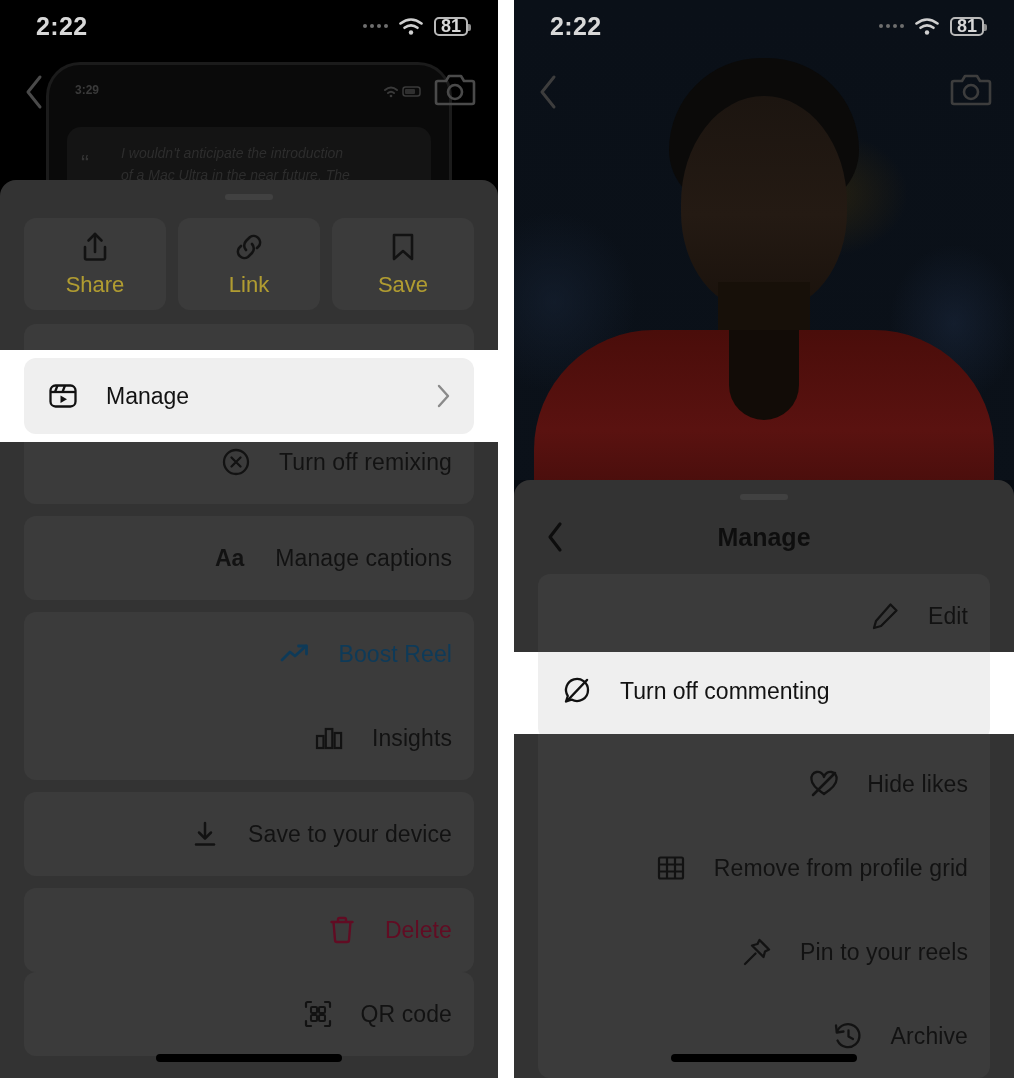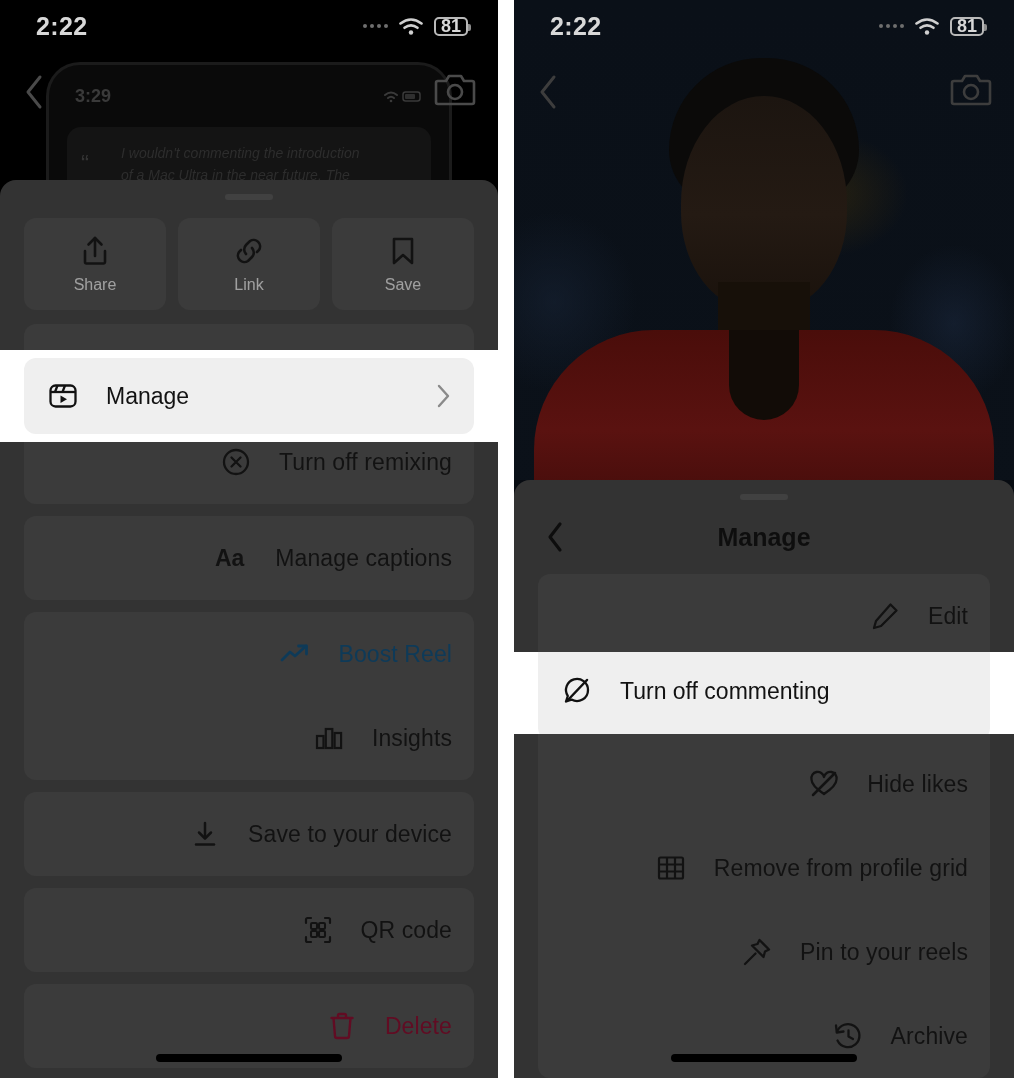--- a/index.html
+++ b/index.html
@@ -54,22 +54,22 @@
     width: 70px; height: 90px; border-radius: 0 0 40px 40px; background: #120c07;
   }
 
   .photo-nested {
     position: absolute; left: 46px; top: 62px; right: 46px; bottom: 0;
     border-radius: 34px 34px 0 0; background: #0a0a0a;
     border: 3px solid #1b1b1b; border-bottom: none; overflow: hidden;
   }
   .nested-statusbar {
     position: absolute; left: 0; right: 0; top: 18px; height: 26px;
-    display: flex; align-items: center; justify-content: space-between;
-    padding: 0 26px; color: #3a3a3a; font-size: 18px; font-weight: 600;
+    display: flex; justify-content: space-between;
+    padding: 0 26px; color: #3a3a3a; font-size: 12px; font-weight: 600;
   }
   .nested-card {
     position: absolute; left: 18px; right: 18px; top: 62px; bottom: 0;
     background: #141414; border-radius: 14px 14px 0 0;
     padding: 16px 14px 0 14px; color: #2d2d2d;
     font-size: 14px; font-style: italic; line-height: 1.55;
   }
   .nested-quote { position: absolute; left: 14px; top: 18px; font-size: 24px; color: #343434; font-style: normal; }
   .nested-lines { margin-left: 40px; }
 
@@ -109,21 +109,21 @@
     width: 48px; height: 6px; border-radius: 3px; background: #5e5e5e;
     margin: 14px auto 0 auto;
   }
 
   
   .quick-row { display: flex; gap: 12px; padding: 18px 24px 14px 24px; }
   .quick-btn {
     flex: 1; height: 92px; border-radius: 12px; background: #555555;
     display: flex; flex-direction: column; align-items: center; justify-content: center; gap: 9px;
   }
-  .quick-btn .lbl { font-size: 16px; color: #e5e5e5; }
+  .quick-btn .lbl { font-size: 22px; color: #fde047; }
 
   
   .group { margin: 0 24px 12px 24px; background: #555555; border-radius: 12px; overflow: hidden; }
   .group.flush { margin-bottom: 0; }
   .row {
     display: flex; align-items: center; gap: 26px;
     height: 84px; padding: 0 22px; position: relative; justify-content: flex-end;
   }
   .row .ico { width: 34px; display: flex; align-items: center; justify-content: center; flex: 0 0 34px; }
   .row .txt { font-size: 23px; color: #1b1b1b; letter-spacing: .1px; }
@@ -184,21 +184,21 @@
               <path d="M5 10 q3-2.5 6 0" stroke="#3a3a3a" stroke-width="2" fill="none" stroke-linecap="round"></path>
               <circle cx="8" cy="13" r="1.3" fill="#3a3a3a"></circle>
               <rect x="20" y="4" width="17" height="9" rx="2.5" stroke="#3a3a3a" stroke-width="1.5" fill="none"></rect>
               <rect x="22" y="6" width="10" height="5" rx="1" fill="#2f2f2f"></rect>
             </svg>
           </span>
         </div>
         <div class="nested-card">
           <span class="nested-quote">“</span>
           <div class="nested-lines">
-            <div>I wouldn't commenting the introduction</div>
+            <div>I wouldn't anticipate the introduction</div>
             <div>of a Mac Ultra in the near future. The</div>
           </div>
         </div>
       </div>
     </div>
 
     <div class="statusbar">
       <span class="sb-time">2:22</span>
       <span class="sb-right">
         <span class="sb-dots">
@@ -335,48 +335,48 @@
             <svg width="28" height="30" viewBox="0 0 28 30" aria-hidden="true">
               <path d="M14 4 V19" stroke="#1b1b1b" stroke-width="2.5" stroke-linecap="round"></path>
               <path d="M8 13.5 L14 19.5 L20 13.5" stroke="#1b1b1b" stroke-width="2.5" fill="none" stroke-linecap="round" stroke-linejoin="round"></path>
               <path d="M5 25.5 H23" stroke="#1b1b1b" stroke-width="2.5" stroke-linecap="round"></path>
             </svg>
           </span>
           <span class="txt">Save to your device</span>
         </div>
       </div>
 
+      <div class="group flush">
+        <div class="row red">
+          <span class="ico">
+            <svg width="28" height="30" viewBox="0 0 28 30" aria-hidden="true">
+              <path d="M3.5 7 H24.5" stroke="#8b1233" stroke-width="2.4" stroke-linecap="round"></path>
+              <path d="M10 7 V4.5 A1.5 1.5 0 0 1 11.5 3 H16.5 A1.5 1.5 0 0 1 18 4.5 V7" stroke="#8b1233" stroke-width="2.4" fill="none"></path>
+              <path d="M5.5 7 L7 25 A2 2 0 0 0 9 27 H19 A2 2 0 0 0 21 25 L22.5 7" stroke="#8b1233" stroke-width="2.4" fill="none" stroke-linejoin="round"></path>
+            </svg>
+          </span>
+          <span class="txt">Delete</span>
+        </div>
+      </div>
+
       <div class="group">
         <div class="row">
           <span class="ico">
             <svg width="30" height="30" viewBox="0 0 30 30" aria-hidden="true">
               <path d="M8 3 H4.5 A1.5 1.5 0 0 0 3 4.5 V8" stroke="#1b1b1b" stroke-width="2.2" fill="none" stroke-linecap="round"></path>
               <path d="M22 3 H25.5 A1.5 1.5 0 0 1 27 4.5 V8" stroke="#1b1b1b" stroke-width="2.2" fill="none" stroke-linecap="round"></path>
               <path d="M8 27 H4.5 A1.5 1.5 0 0 1 3 25.5 V22" stroke="#1b1b1b" stroke-width="2.2" fill="none" stroke-linecap="round"></path>
               <path d="M22 27 H25.5 A1.5 1.5 0 0 0 27 25.5 V22" stroke="#1b1b1b" stroke-width="2.2" fill="none" stroke-linecap="round"></path>
               <rect x="8" y="8" width="6" height="6" rx="1.2" stroke="#1b1b1b" stroke-width="2.1" fill="none"></rect>
               <rect x="16" y="8" width="6" height="6" rx="1.2" stroke="#1b1b1b" stroke-width="2.1" fill="none"></rect>
               <rect x="8" y="16" width="6" height="6" rx="1.2" stroke="#1b1b1b" stroke-width="2.1" fill="none"></rect>
               <rect x="16" y="16" width="6" height="6" rx="1.2" stroke="#1b1b1b" stroke-width="2.1" fill="none"></rect>
             </svg>
           </span>
           <span class="txt">QR code</span>
-        </div>
-      </div>
-
-      <div class="group flush">
-        <div class="row red">
-          <span class="ico">
-            <svg width="28" height="30" viewBox="0 0 28 30" aria-hidden="true">
-              <path d="M3.5 7 H24.5" stroke="#8b1233" stroke-width="2.4" stroke-linecap="round"></path>
-              <path d="M10 7 V4.5 A1.5 1.5 0 0 1 11.5 3 H16.5 A1.5 1.5 0 0 1 18 4.5 V7" stroke="#8b1233" stroke-width="2.4" fill="none"></path>
-              <path d="M5.5 7 L7 25 A2 2 0 0 0 9 27 H19 A2 2 0 0 0 21 25 L22.5 7" stroke="#8b1233" stroke-width="2.4" fill="none" stroke-linejoin="round"></path>
-            </svg>
-          </span>
-          <span class="txt">Delete</span>
         </div>
       </div>
 
       <div style="height:58px"></div>
       <div class="dimmer"></div>
     </div>
 
     <div class="home-indicator"></div>
   </div>
 

